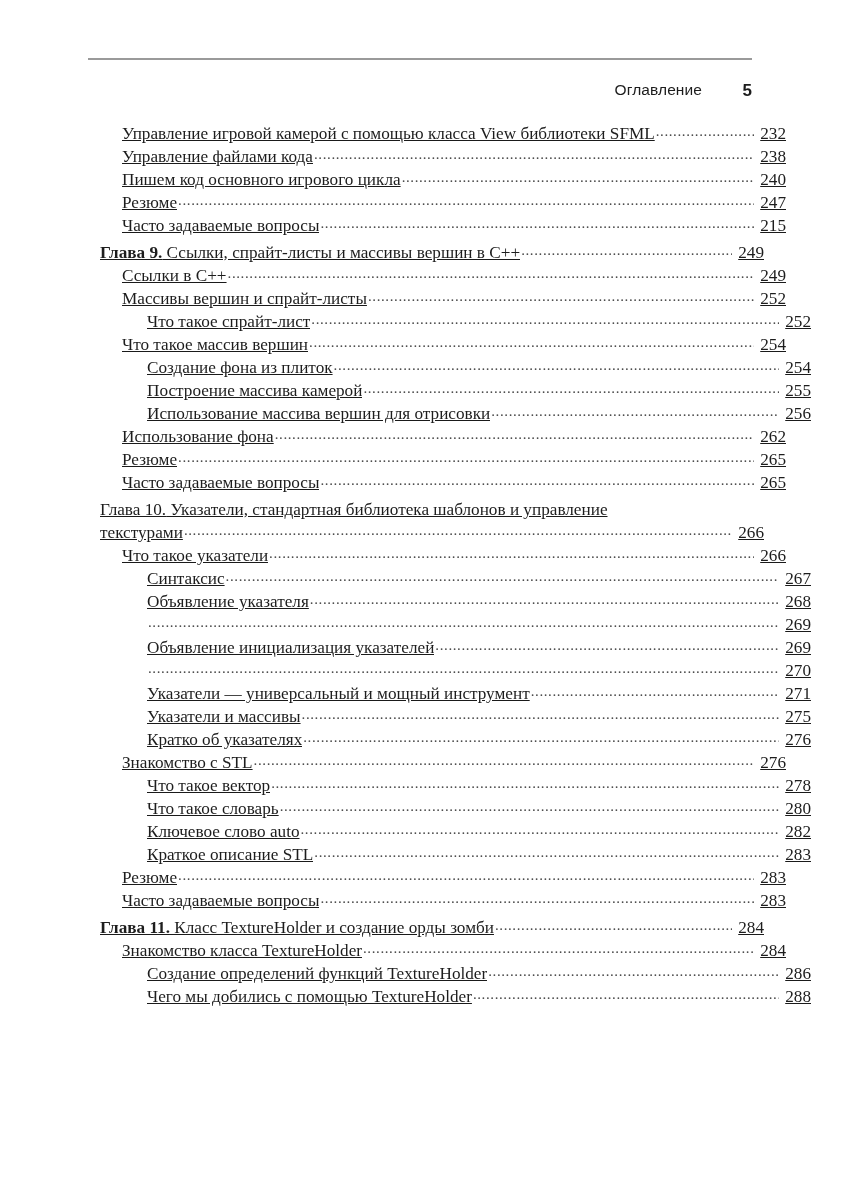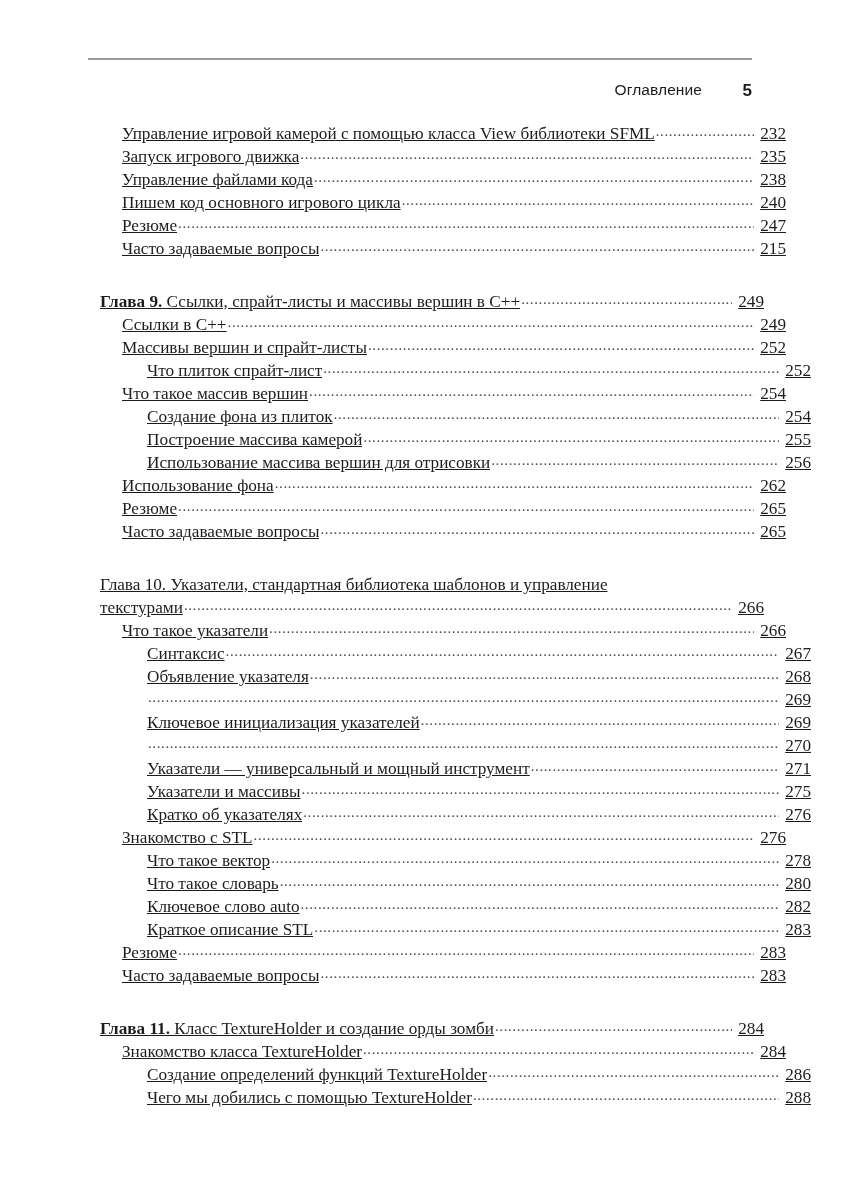--- a/index.html
+++ b/index.html
@@ -62,21 +62,21 @@
     top: 122px;
     width: 664px;
   }
 
   .toc-group {
     margin: 0;
     padding: 0;
     text-decoration: underline;
   }
   .toc-group + .toc-group {
-    margin-top: 30px;
+    margin-top: 4px;
   }
 
   .entry {
     display: flex;
     align-items: baseline;
     width: 100%;
     line-height: 23px;
     font-size: 17.2px;
     color: #1d1d1d;
     white-space: nowrap;
@@ -152,25 +152,20 @@
   </div>
 
   <div class="toc" id="toc-root">
       <div class="toc-group">
         <div class="entry lvl-1">
           <span class="entry-label">Управление игровой камерой с помощью класса View библиотеки SFML</span>
           <span class="leader"></span>
           <span class="entry-page">232</span>
         </div>
         <div class="entry lvl-1">
-          <span class="entry-label">Запуск игрового движка</span>
-          <span class="leader"></span>
-          <span class="entry-page">235</span>
-        </div>
-        <div class="entry lvl-1">
           <span class="entry-label">Управление файлами кода</span>
           <span class="leader"></span>
           <span class="entry-page">238</span>
         </div>
         <div class="entry lvl-1">
           <span class="entry-label">Пишем код основного игрового цикла</span>
           <span class="leader"></span>
           <span class="entry-page">240</span>
         </div>
         <div class="entry lvl-1">
@@ -194,21 +189,21 @@
           <span class="entry-label">Ссылки в C++</span>
           <span class="leader"></span>
           <span class="entry-page">249</span>
         </div>
         <div class="entry lvl-1">
           <span class="entry-label">Массивы вершин и спрайт-листы</span>
           <span class="leader"></span>
           <span class="entry-page">252</span>
         </div>
         <div class="entry lvl-2">
-          <span class="entry-label">Что плиток спрайт-лист</span>
+          <span class="entry-label">Что такое спрайт-лист</span>
           <span class="leader"></span>
           <span class="entry-page">252</span>
         </div>
         <div class="entry lvl-1">
           <span class="entry-label">Что такое массив вершин</span>
           <span class="leader"></span>
           <span class="entry-page">254</span>
         </div>
         <div class="entry lvl-2">
           <span class="entry-label">Создание фона из плиток</span>
@@ -263,21 +258,21 @@
         <div class="entry lvl-2">
           <span class="entry-label">Объявление указателя</span>
           <span class="leader"></span>
           <span class="entry-page">268</span>
         </div>
         <div class="entry lvl-2">
           <span class="leader"></span>
           <span class="entry-page">269</span>
         </div>
         <div class="entry lvl-2">
-          <span class="entry-label">Ключевое инициализация указателей</span>
+          <span class="entry-label">Объявление инициализация указателей</span>
           <span class="leader"></span>
           <span class="entry-page">269</span>
         </div>
         <div class="entry lvl-2">
           <span class="leader"></span>
           <span class="entry-page">270</span>
         </div>
         <div class="entry lvl-2">
           <span class="entry-label">Указатели — универсальный и мощный инструмент </span>
           <span class="leader"></span>

